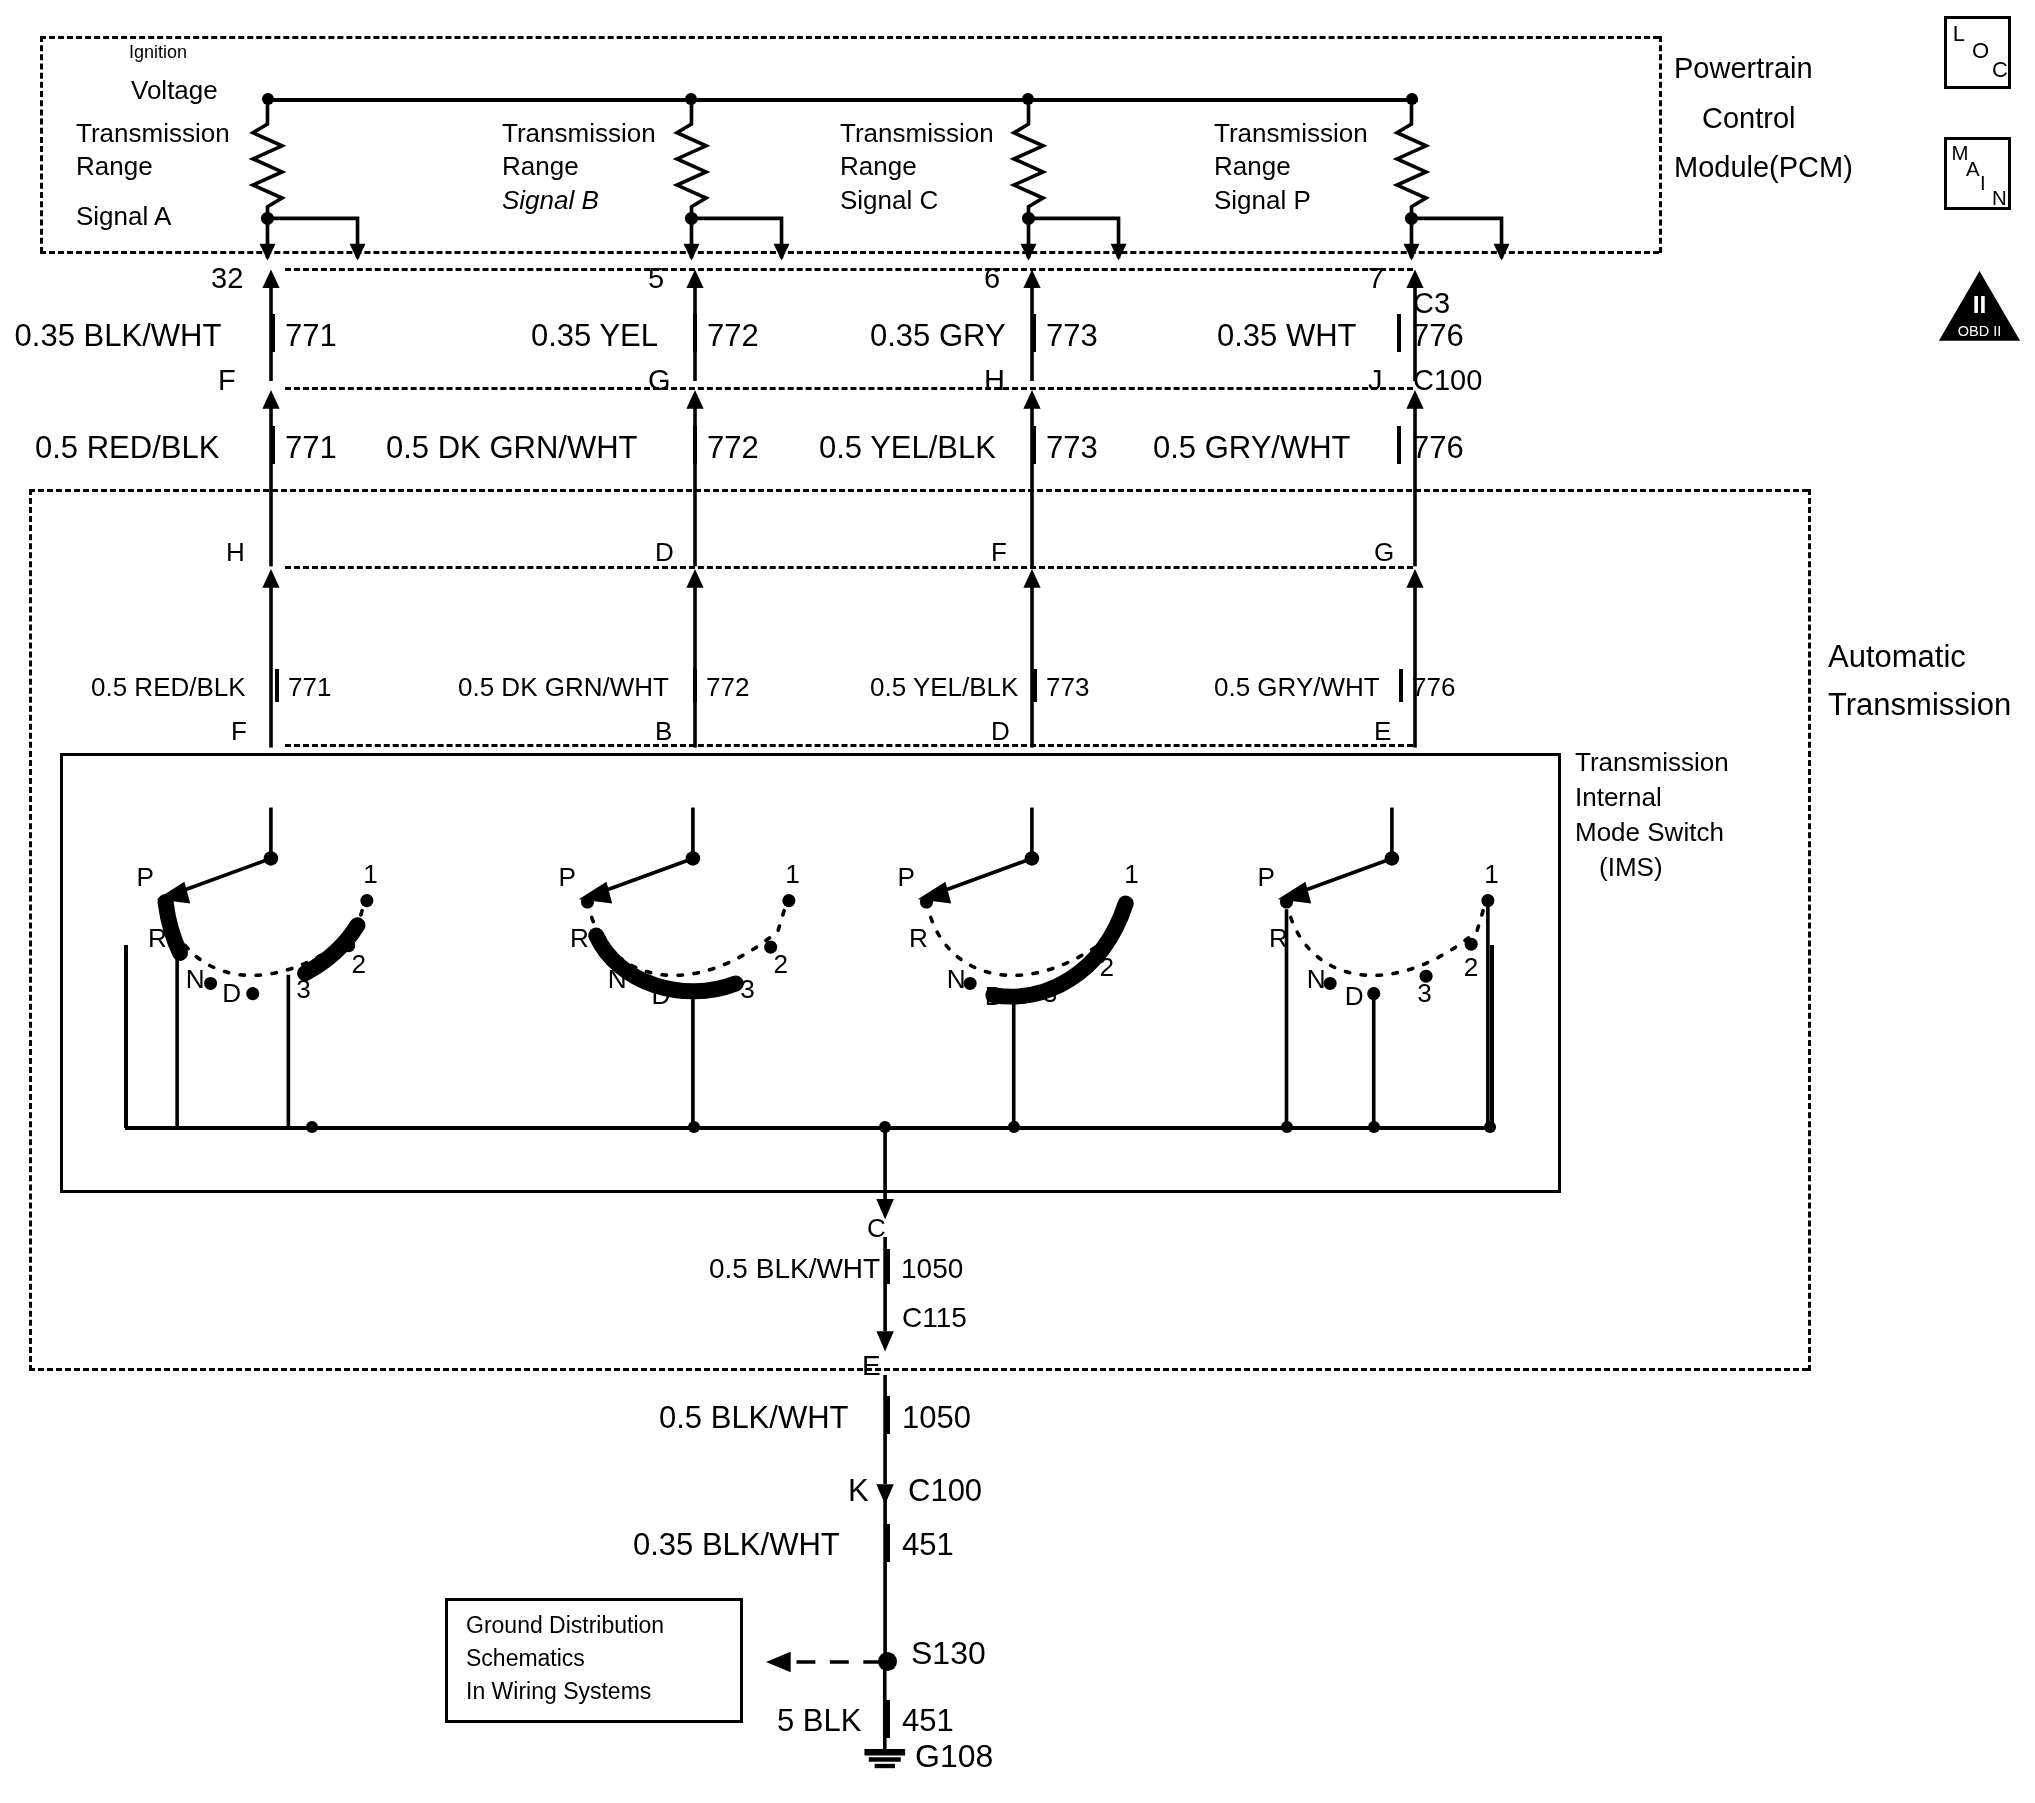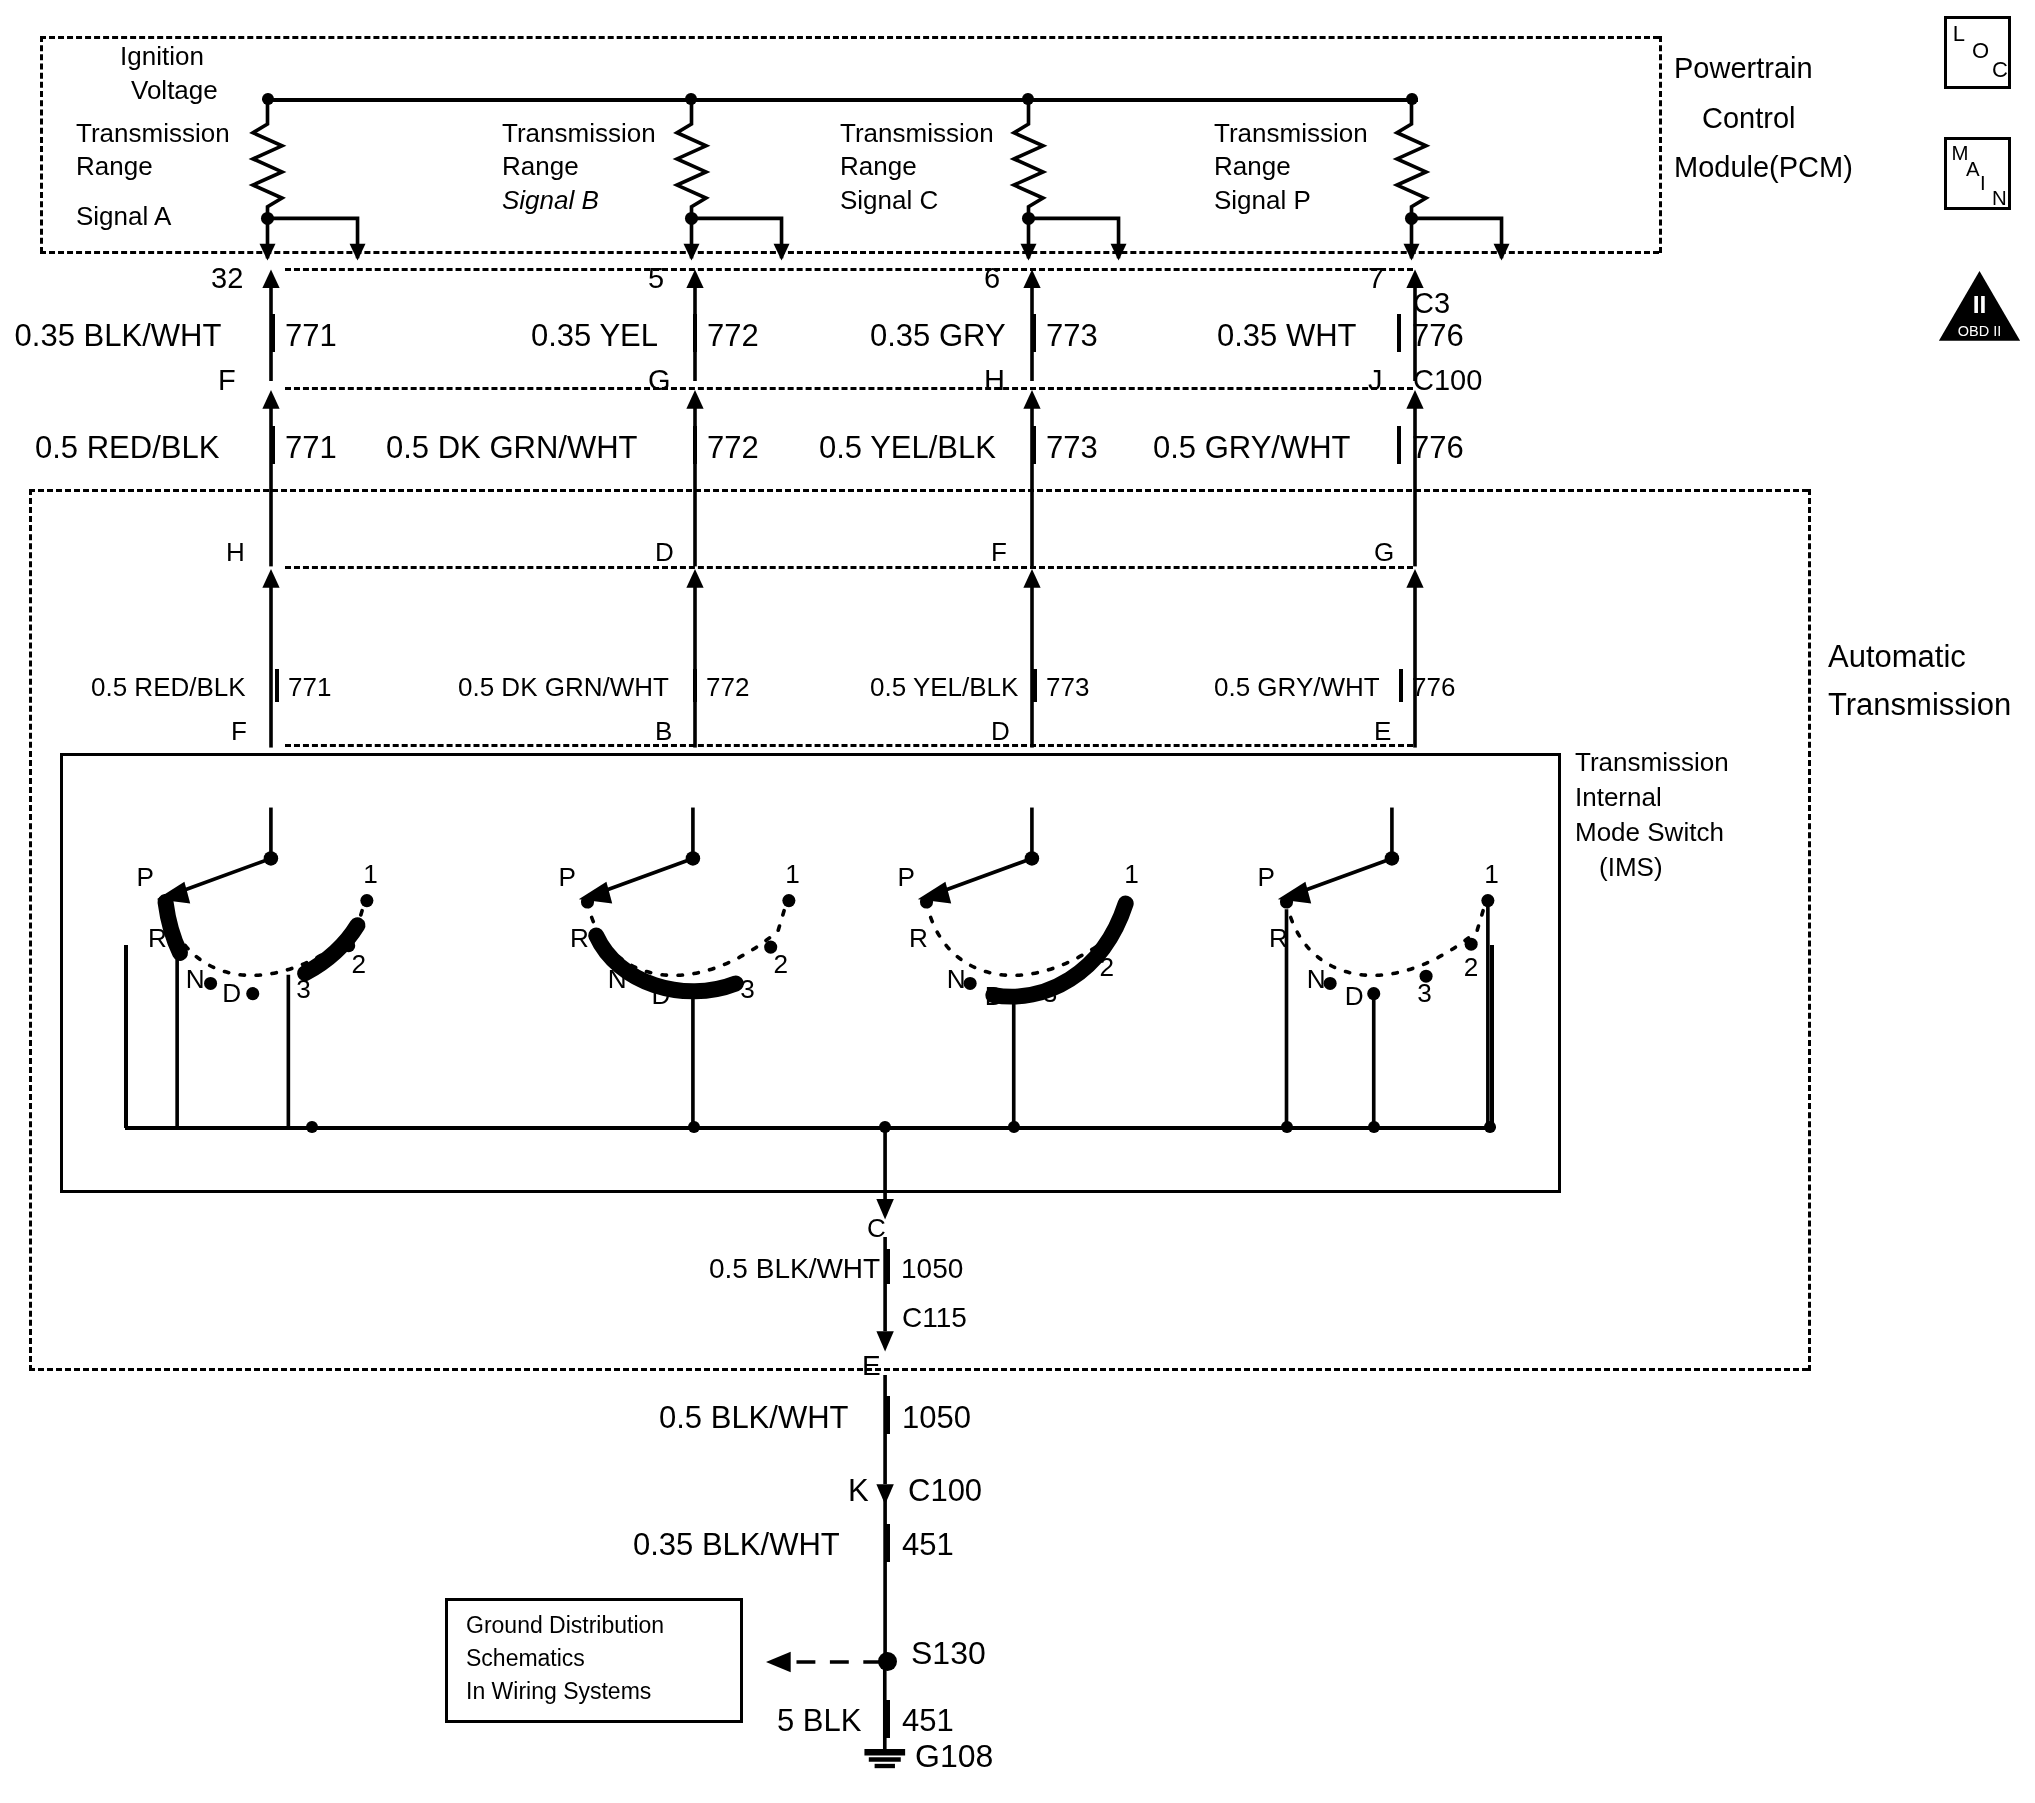--- a/index.html
+++ b/index.html
@@ -79,21 +79,21 @@
 
   <div class="dash-h" style="left:40px; top:36px; width:1619px;"></div>
   <div class="dash-h" style="left:40px; top:251px; width:1619px;"></div>
   <div class="dash-v" style="left:40px; top:36px; height:217px;"></div>
   <div class="dash-v" style="left:1659px; top:36px; height:217px;"></div>
 
   <div class="txt" style="left:1674px; top:52px; font-size:29px;">Powertrain</div>
   <div class="txt" style="left:1674px; top:102px; font-size:29px;margin-left:28px;">Control</div>
   <div class="txt" style="left:1674px; top:151px; font-size:29px;">Module(PCM)</div>
 
-  <div class="txt" style="left:120px; top:42px; font-size:26px;">Ignition</div>
+  <div class="txt" style="left:129px; top:42px; font-size:18px;">Ignition</div>
   <div class="txt" style="left:131px; top:76px; font-size:26px;">Voltage</div>
 
   <div class="line hline" style="left:268px; top:98px; width:1150px;"></div>
   <div class="dot" style="left:262px; top:93px;"></div>
   <div class="dot" style="left:685px; top:93px;"></div>
   <div class="dot" style="left:1022px; top:93px;"></div>
   <div class="dot" style="left:1406px; top:93px;"></div>
 
   <div class="txt" style="left:76px; top:119px; font-size:26px;">Transmission</div>
   <div class="txt" style="left:76px; top:152px; font-size:26px;">Range</div>

